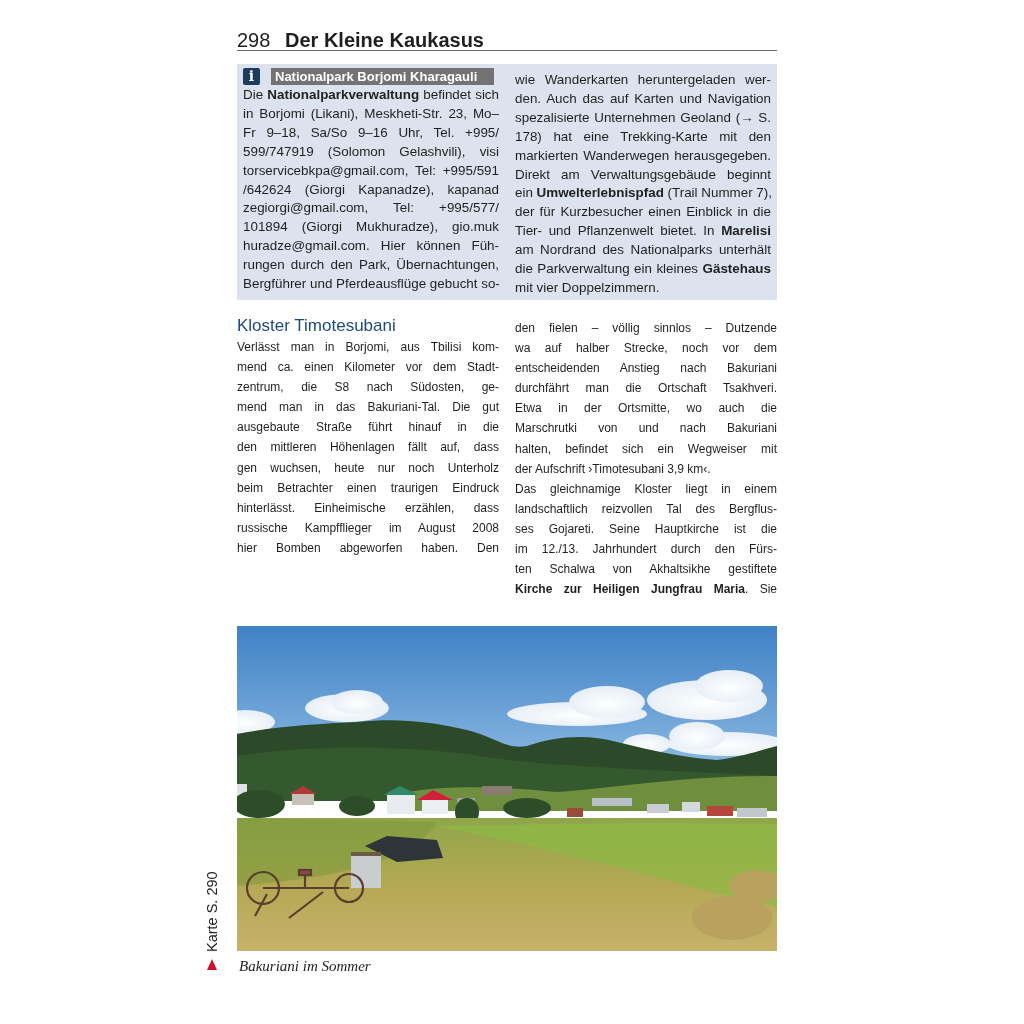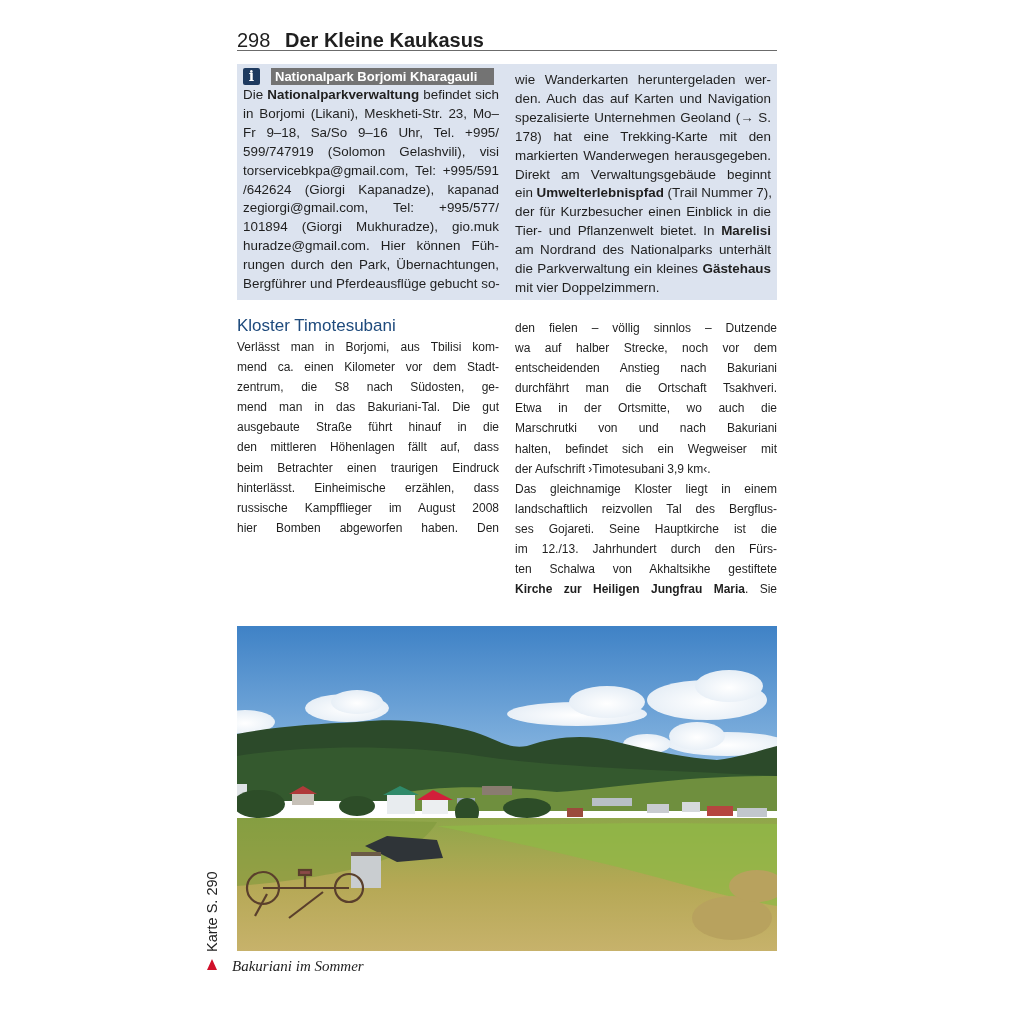--- a/index.html
+++ b/index.html
@@ -31,21 +31,21 @@
   .section-left { position: absolute; left: 237px; top: 315px; width: 262px; }
   .section-right { position: absolute; left: 515px; top: 318px; width: 262px; }
   .section-heading { color: #1e4a7c; font-weight: normal; font-size: 17px; line-height: 22px;
                      margin: 0; }
   .body-text { font-size: 12px; line-height: 20.1px; }
   .body-text .line { text-align: justify; }
 
   .photo { position: absolute; left: 237px; top: 626px; width: 540px; height: 325px; overflow: hidden; }
   .photo svg { display: block; }
 
-  .caption { position: absolute; left: 232px; top: 958px; font-family: "Liberation Serif", serif;
+  .caption { position: absolute; left: 239px; top: 958px; font-family: "Liberation Serif", serif;
              font-style: italic; font-size: 15px; color: #222; text-align: right; }
 
   .side-ref { position: absolute; left: 200px; top: 957px; width: 24px; height: 100px; }
   .side-ref .text { position: absolute; left: 0; top: 0; transform-origin: left top;
                     transform: rotate(-90deg); white-space: nowrap; font-size: 14.5px; color: #222;
                     line-height: 24px; }
   .tri { position: absolute; left: 207px; top: 959px; width: 0; height: 0;
          border-left: 5px solid transparent; border-right: 5px solid transparent;
          border-bottom: 11px solid #d0102a; }
 </style>
@@ -96,20 +96,21 @@
 
 <div class="section-left">
   <h2 class="section-heading">Kloster Timotesubani</h2>
   <div class="body-text lines">
       <span class="line"><span>Verlässt man in Borjomi, aus Tbilisi kom-</span></span>
       <span class="line"><span>mend ca. einen Kilometer vor dem Stadt-</span></span>
       <span class="line"><span>zentrum, die S8 nach Südosten, ge-</span></span>
       <span class="line"><span>mend man in das Bakuriani-Tal. Die gut</span></span>
       <span class="line"><span>ausgebaute Straße führt hinauf in die</span></span>
       <span class="line"><span>den mittleren Höhenlagen fällt auf, dass</span></span>
+      <span class="line"><span>gen wuchsen, heute nur noch Unterholz</span></span>
       <span class="line"><span>beim Betrachter einen traurigen Eindruck</span></span>
       <span class="line"><span>hinterlässt. Einheimische erzählen, dass</span></span>
       <span class="line"><span>russische Kampfflieger im August 2008</span></span>
       <span class="line"><span>hier Bomben abgeworfen haben. Den</span></span>
     </div>
 </div>
 <div class="section-right">
   <div class="body-text lines">
       <span class="line"><span>den fielen – völlig sinnlos – Dutzende</span></span>
       <span class="line"><span>wa auf halber Strecke, noch vor dem</span></span>

